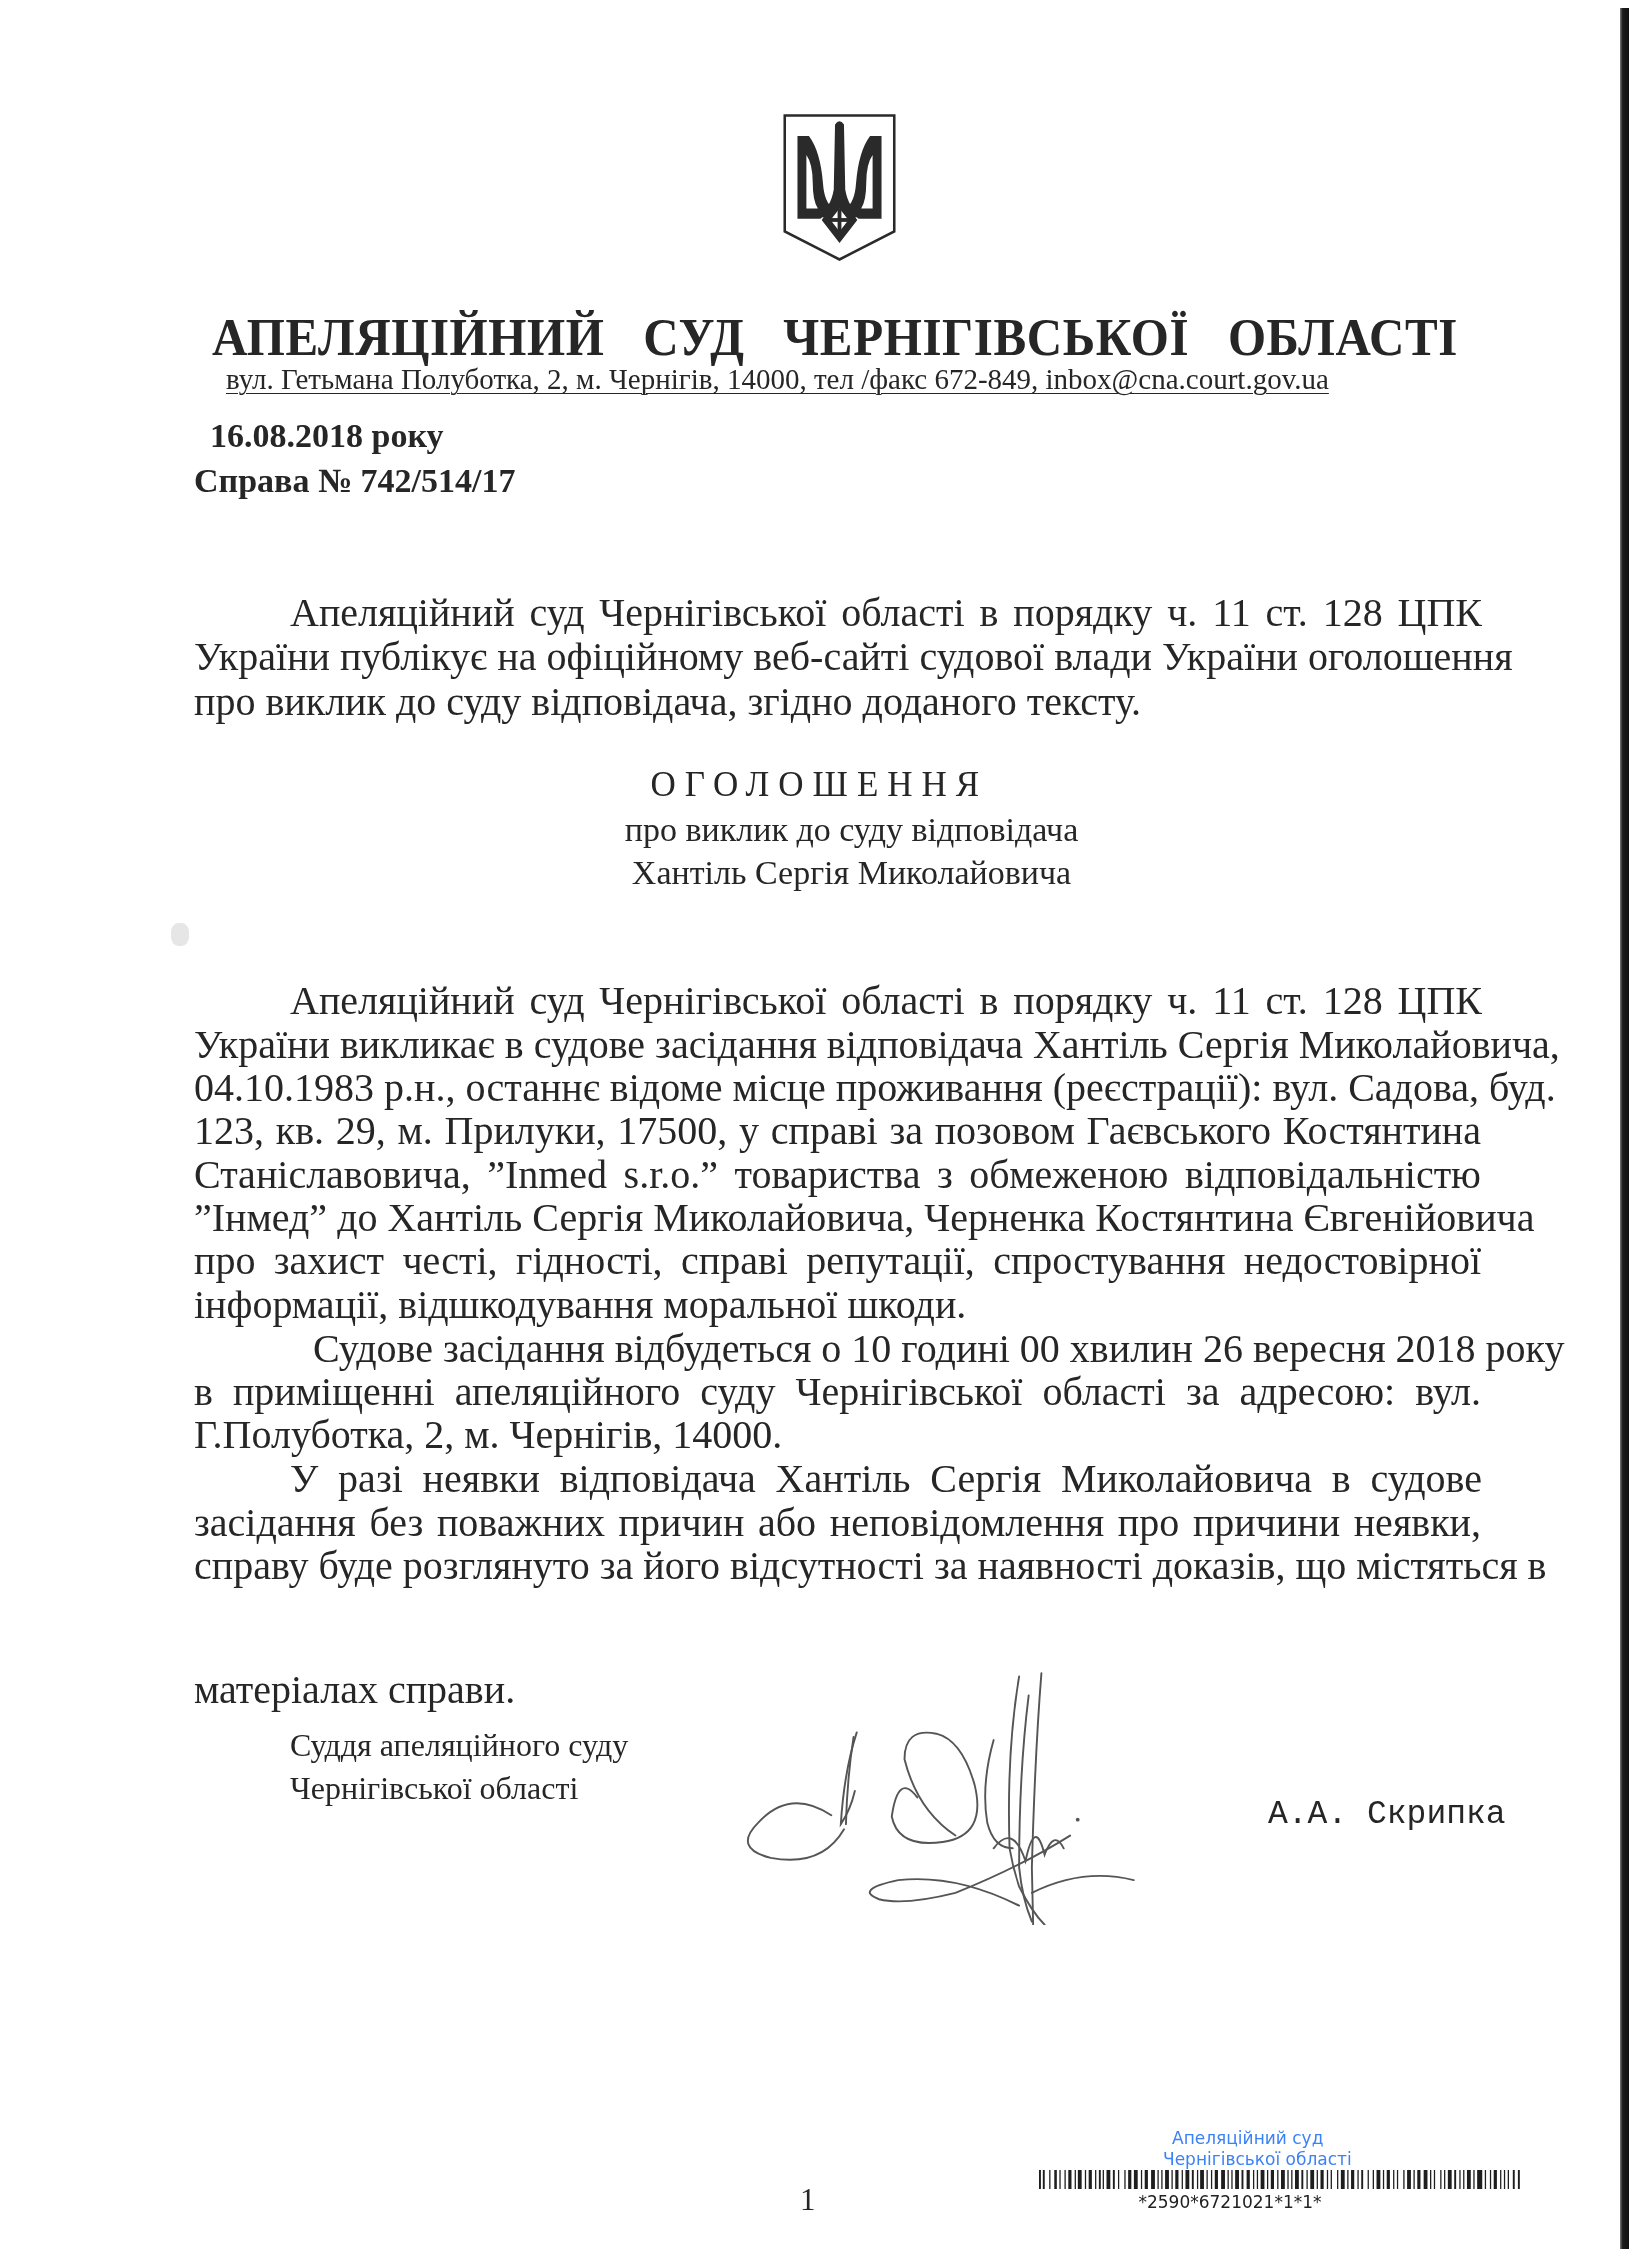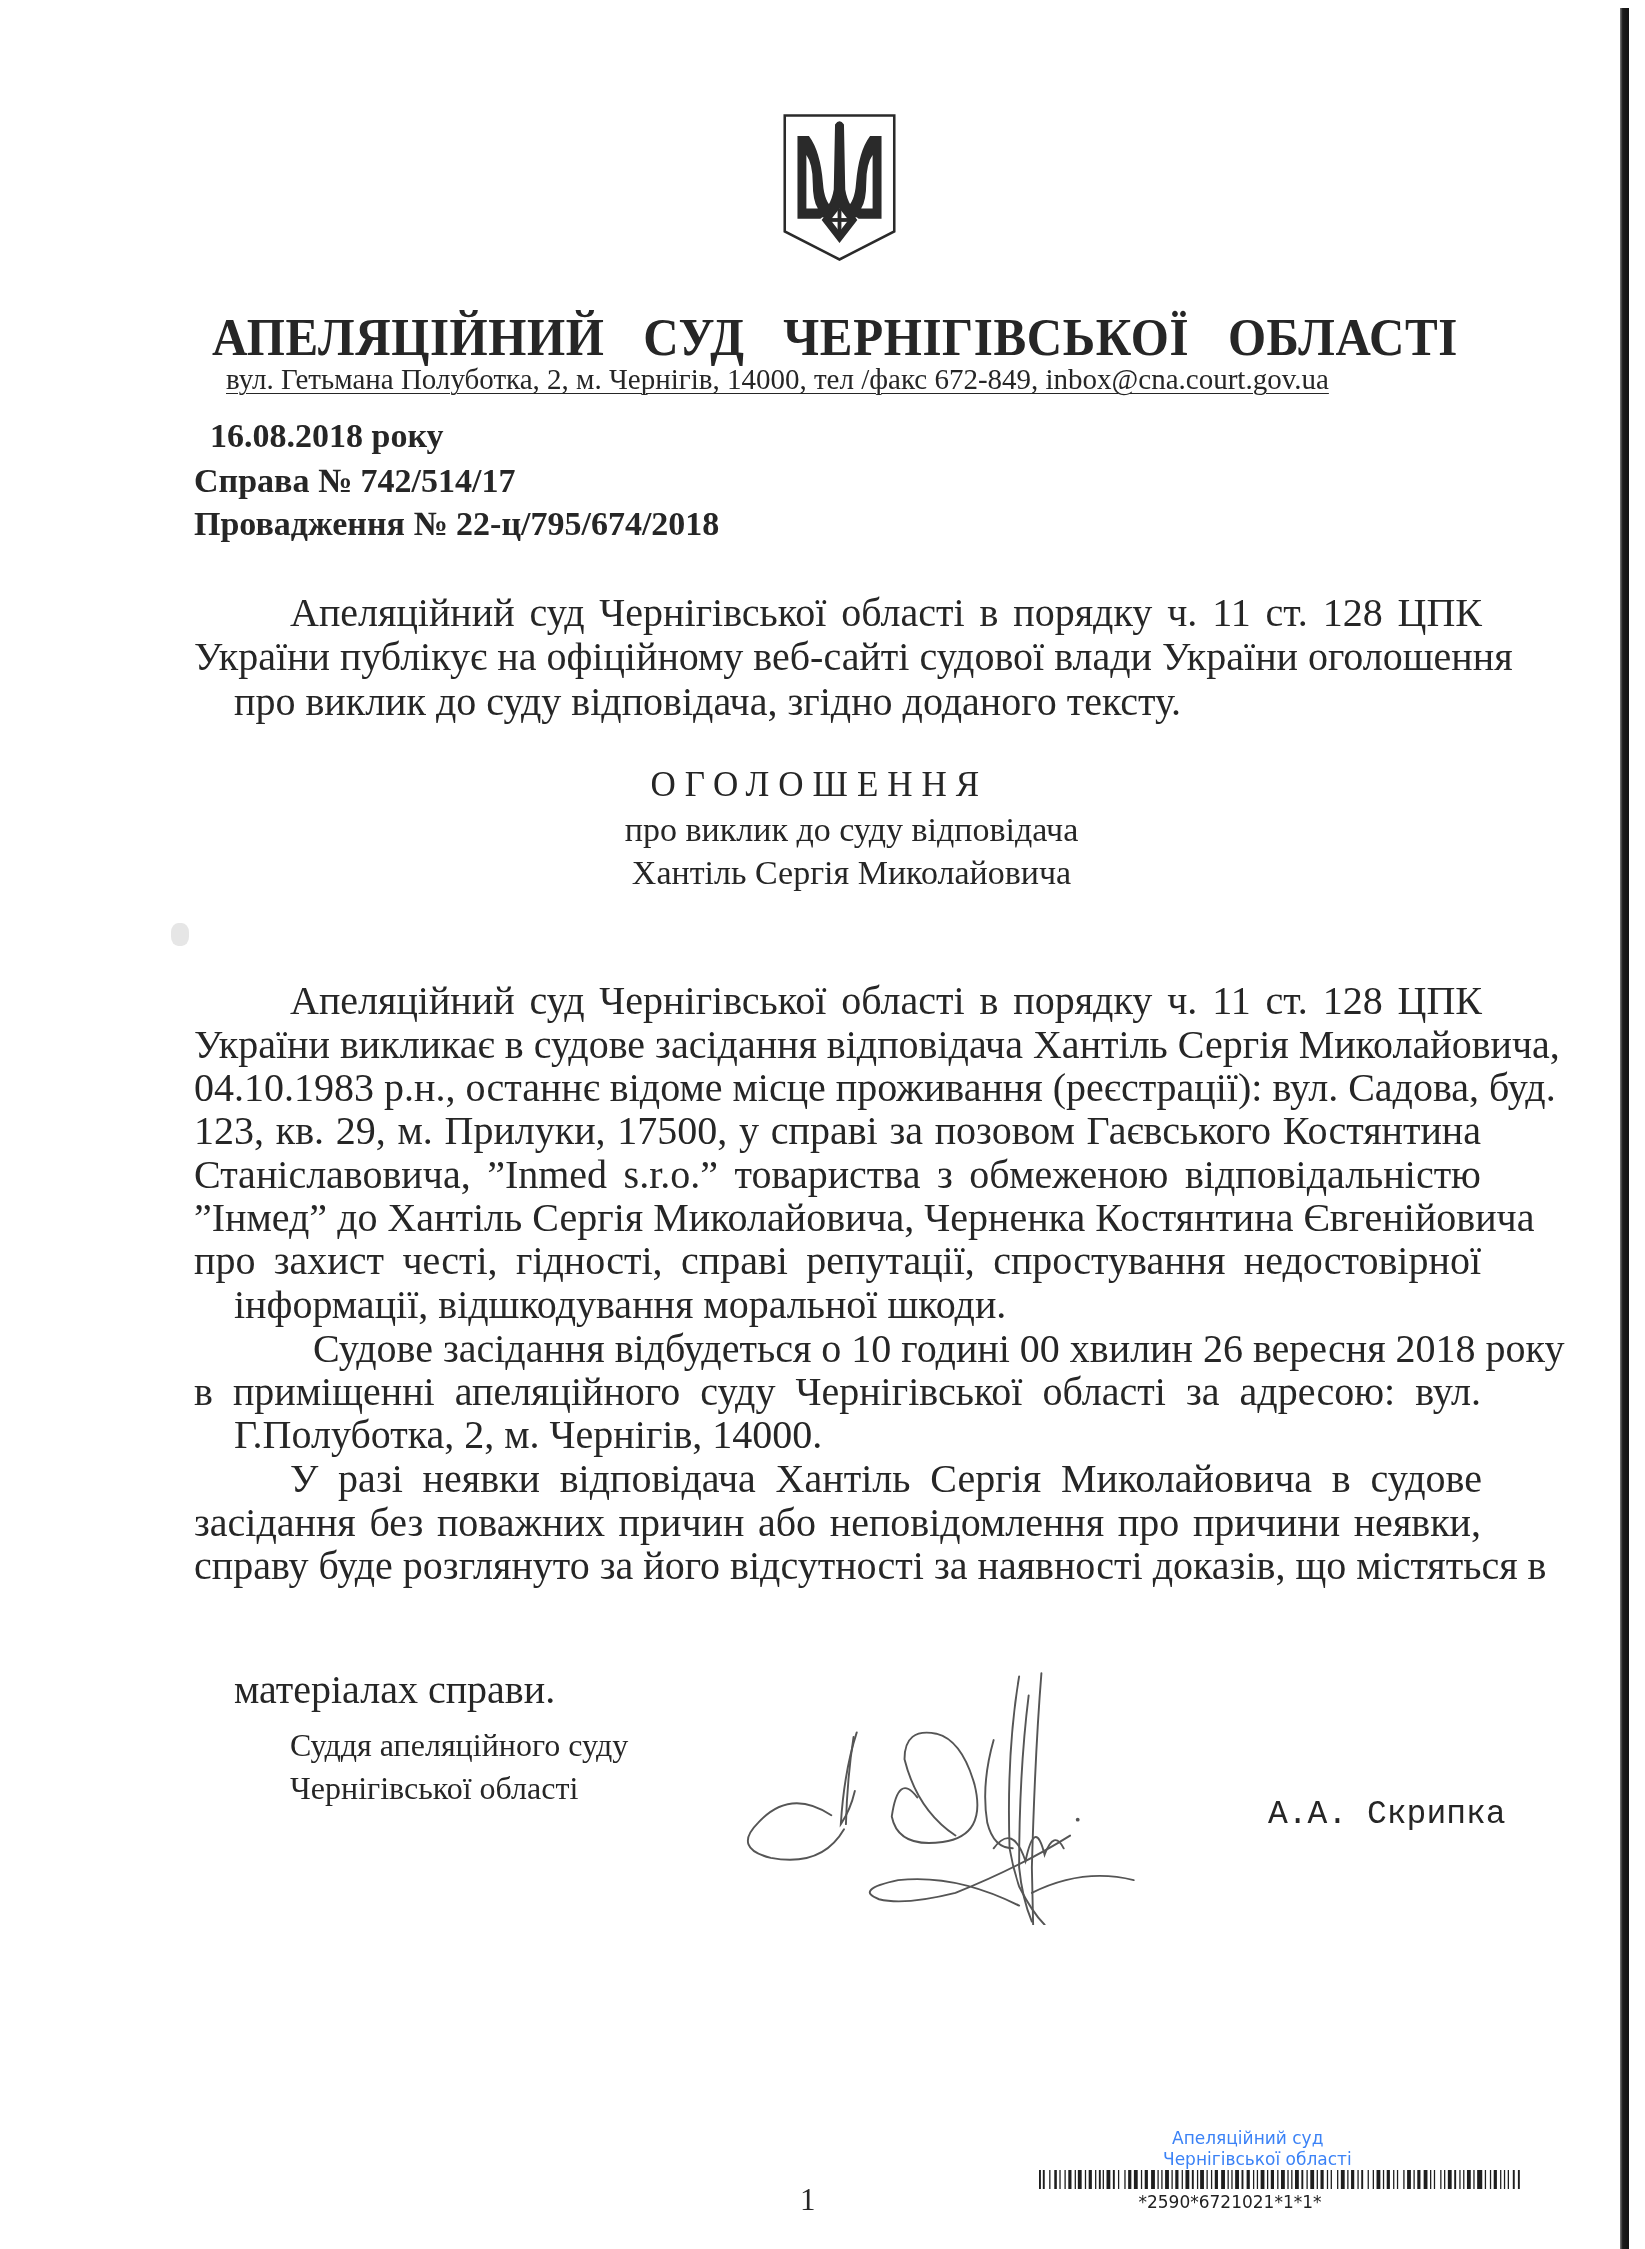--- a/index.html
+++ b/index.html
@@ -12,21 +12,21 @@
   .abs { position: absolute; white-space: nowrap; }
   .court-title { left: 212px; top: 306px; width: 1246px; font-size: 49px; font-weight: bold;
                  letter-spacing: 0.6px; transform: scaleY(1.08); transform-origin: top left;
                  display: flex; justify-content: space-between; }
   .court-title span { display: inline-block; }
   .address { left: 226px; top: 363px; font-size: 29px; text-decoration: underline;
              text-decoration-thickness: 1.3px; text-underline-offset: 3.8px; }
   .meta { font-size: 34px; font-weight: bold; left: 194px; }
   .line { position: absolute; left: 194px; width: 1287px; font-size: 40px; height: 40px;
           line-height: 40px; text-align: justify; text-align-last: justify; white-space: nowrap; }
-  .line.last { text-align-last: left; margin-left: 40px; }
+  .line.last { text-align-last: left; }
   .line.indent { left: 290px; width: 1192px; }
   .center { position: absolute; left: 0; width: 1645px; text-align: center; font-size: 34px; }
   .notice-heading { letter-spacing: 9px; font-size: 35px; }
   .sig-label { font-size: 32px; left: 290px; }
   .sig-name { left: 1268px; top: 1796px; font-size: 33px; font-family: Liberation Mono, monospace; }
   .signature { position: absolute; left: 688px; top: 1657px; width: 554px; height: 268px; }
   .page-number { left: 800px; top: 2182px; font-size: 31px; }
   .stamp-text { position: absolute; font-family: "DejaVu Sans", sans-serif; font-size: 17px;
                 color: #3b82f6; text-align: left; width: 191px; }
   .barcode { position: absolute; left: 1039px; top: 2170px; width: 484px; height: 19px;
@@ -59,21 +59,20 @@
   <div class="abs court-title">
     <span>АПЕЛЯЦІЙНИЙ</span>
     <span>СУД</span>
     <span>ЧЕРНІГІВСЬКОЇ</span>
     <span>ОБЛАСТІ</span>
   </div>
   <div class="abs address">вул. Гетьмана Полуботка, 2, м. Чернігів, 14000, тел /факс 672-849, inbox@cna.court.gov.ua</div>
 
   <div class="abs meta" style="top:417px; left:210px;">16.08.2018 року</div>
   <div class="abs meta" style="top:462px;">Справа № 742/514/17</div>
-  <div class="abs meta" style="top:505px;">Провадження № 22-ц/795/674/2018</div>
 
   <div>
     <div class="line indent" style="top:593px;">Апеляційний суд Чернігівської області в порядку ч. 11 ст. 128 ЦПК</div>
     <div class="line" style="top:637px;">України публікує на офіційному веб-сайті судової влади України  оголошення</div>
     <div class="line last" style="top:682px;">про виклик до суду відповідача, згідно доданого тексту.</div>
   </div>
 
   <div class="center notice-heading" style="top:765px; left:-3.2px;">ОГОЛОШЕННЯ</div>
   <div class="center" style="top:811px; left:29px;">про виклик до суду відповідача</div>
   <div class="center" style="top:854px; left:29px;">Хантіль Сергія Миколайовича</div>

